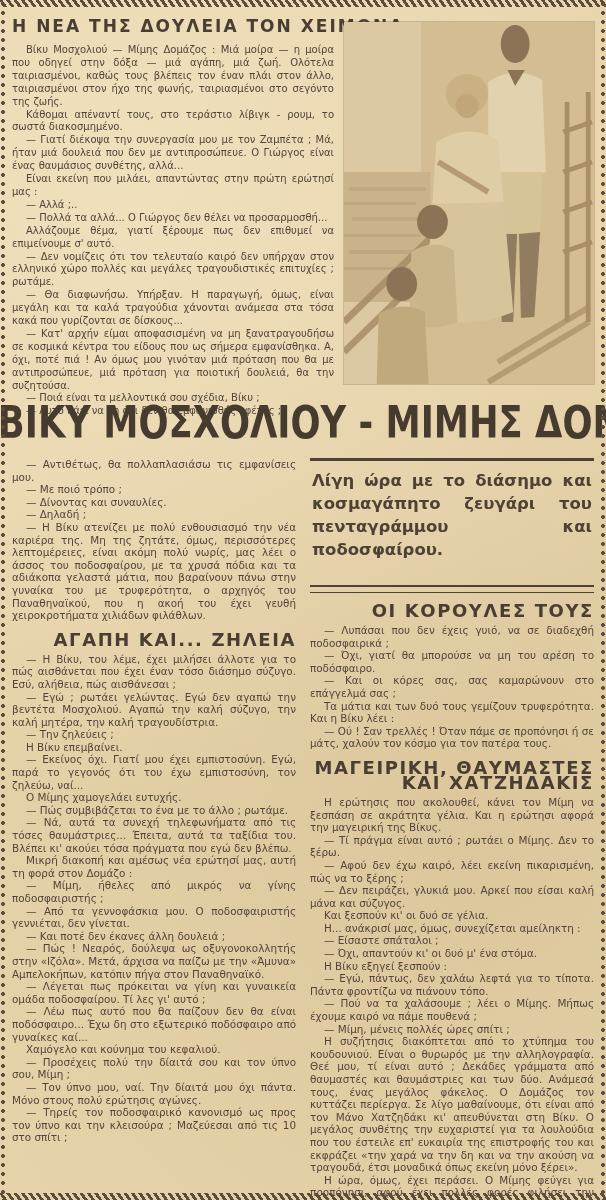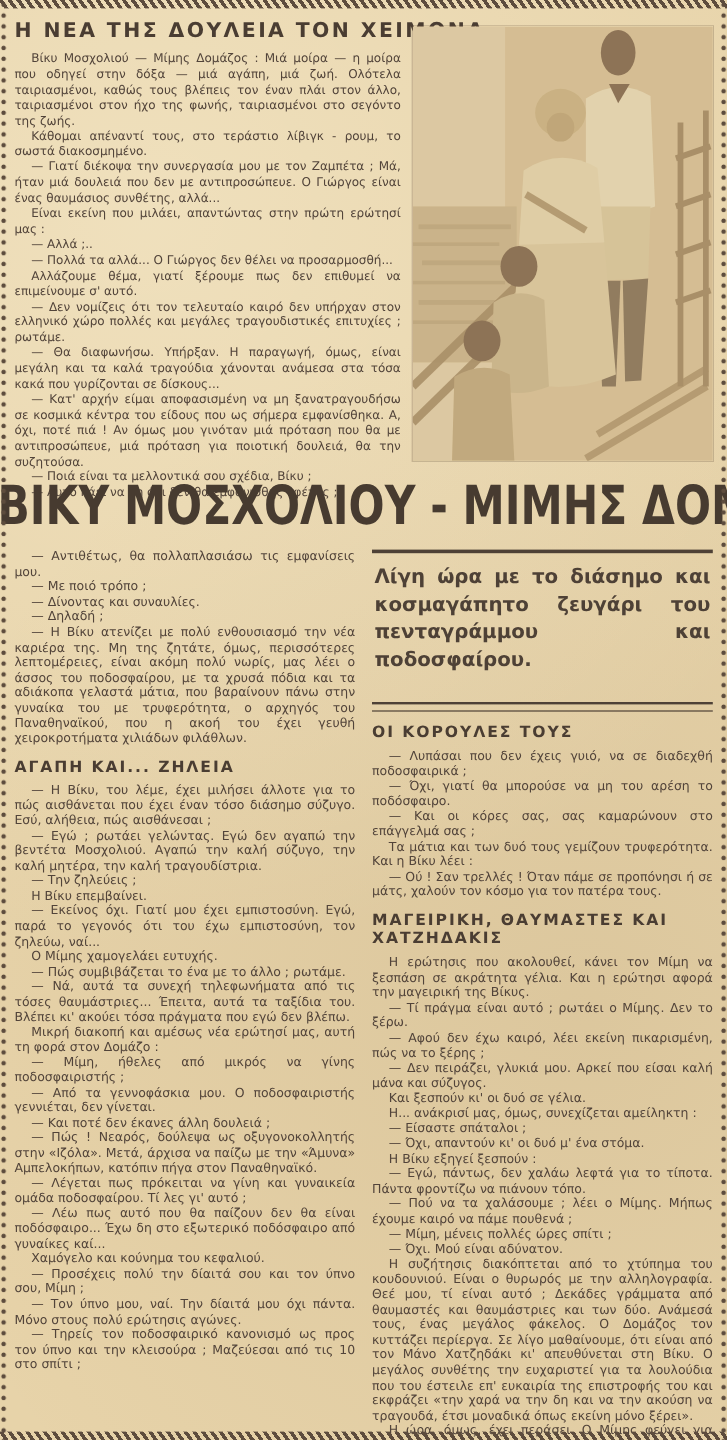--- a/index.html
+++ b/index.html
@@ -51,22 +51,22 @@
     margin:14px 0 6px 0;text-align:center;
     font-weight:800;color:#473b30;
     font-size:34px;letter-spacing:0px;white-space:nowrap;
   }
   .headline .stretch{display:inline-block;transform:scale(1.04,1.32);transform-origin:center;}
 
   .columns{display:flex;gap:14px;margin-top:16px;}
   .col{flex:1;min-width:0;}
 
   h2.sec{
-    font-size:13px;font-weight:800;letter-spacing:1.6px;
-    color:#4a3d32;text-align:left;margin:10px 0 6px 0;line-height:15px;
+    font-size:18px;font-weight:800;letter-spacing:1.6px;
+    color:#4a3d32;text-align:right;margin:10px 0 6px 0;line-height:15px;
   }
   .lead{
     border-top:3px solid #4e4136;
     padding:8px 2px 24px 2px;
     font-size:16.5px;line-height:23px;font-weight:700;color:#4e4136;
     text-align:justify;
   }
   .rule-double{height:5px;border-top:2px solid #4e4136;border-bottom:1px solid #4e4136;margin-bottom:6px;}
 </style>
 </head>
@@ -226,21 +226,20 @@
           <p class="par">— Αφού δεν έχω καιρό, λέει εκείνη πικαρισμένη, πώς να το ξέρης ;</p>
           <p class="par">— Δεν πειράζει, γλυκιά μου. Αρκεί που είσαι καλή μάνα και σύζυγος.</p>
           <p class="par">Και ξεσπούν κι' οι δυό σε γέλια.</p>
           <p class="par">Η... ανάκρισί μας, όμως, συνεχίζεται αμείληκτη :</p>
           <p class="par">— Είσαστε σπάταλοι ;</p>
           <p class="par">— Όχι, απαντούν κι' οι δυό μ' ένα στόμα.</p>
           <p class="par">Η Βίκυ εξηγεί ξεσπούν :</p>
           <p class="par">— Εγώ, πάντως, δεν χαλάω λεφτά για το τίποτα. Πάντα φροντίζω να πιάνουν τόπο.</p>
           <p class="par">— Πού να τα χαλάσουμε ; λέει ο Μίμης. Μήπως έχουμε καιρό να πάμε πουθενά ;</p>
           <p class="par">— Μίμη, μένεις πολλές ώρες σπίτι ;</p>
-          <p class="par">— Όχι. Μού είναι αδύνατον.</p>
           <p class="par">Η συζήτησις διακόπτεται από το χτύπημα του κουδουνιού. Είναι ο θυρωρός με την αλληλογραφία. Θεέ μου, τί είναι αυτό ; Δεκάδες γράμματα από θαυμαστές και θαυμάστριες και των δύο. Ανάμεσά τους, ένας μεγάλος φάκελος. Ο Δομάζος τον κυττάζει περίεργα. Σε λίγο μαθαίνουμε, ότι είναι από τον Μάνο Χατζηδάκι κι' απευθύνεται στη Βίκυ. Ο μεγάλος συνθέτης την ευχαριστεί για τα λουλούδια που του έστειλε επ' ευκαιρία της επιστροφής του και εκφράζει «την χαρά να την δη και να την ακούση να τραγουδά, έτσι μοναδικά όπως εκείνη μόνο ξέρει».</p>
           <p class="par">Η ώρα, όμως, έχει περάσει. Ο Μίμης φεύγει για προπόνησι, αφού έχει πολλές φορές φιλήσει την γυναίκα του και η Βίκυ πάει στο στούντιο, όπου ο Γ. Μούτσης και ο Γ. Μακράκης, την περιμένουν για ηχογράφησι τραγουδιών.</p>
         </div>
 
     </div>
 
   </div>
 </div>
 
 </body></html>

